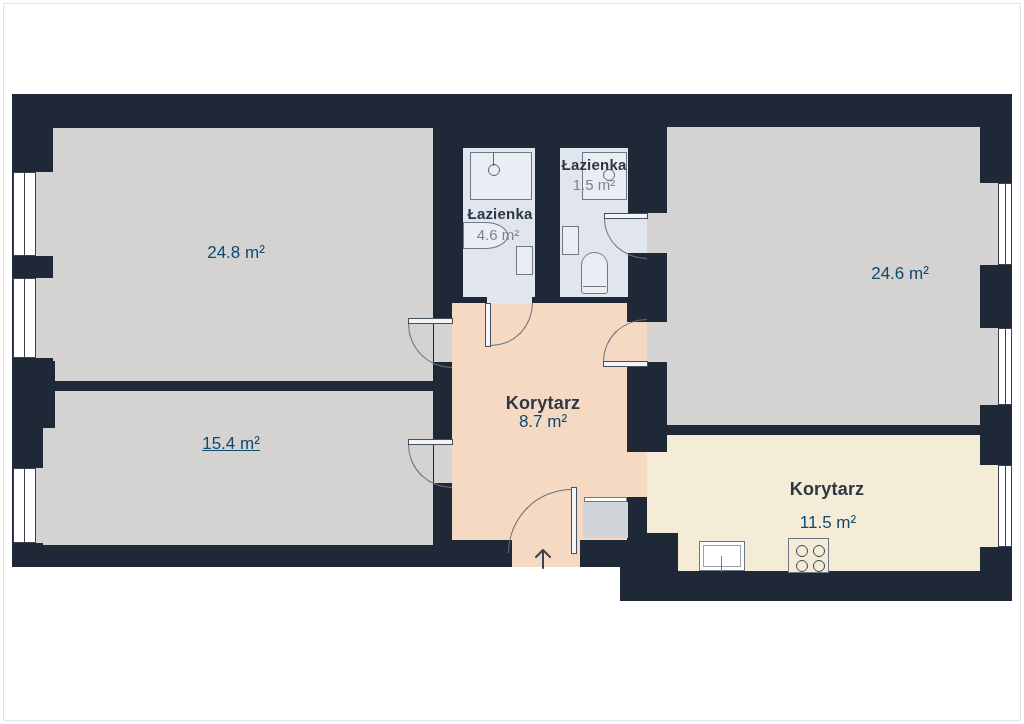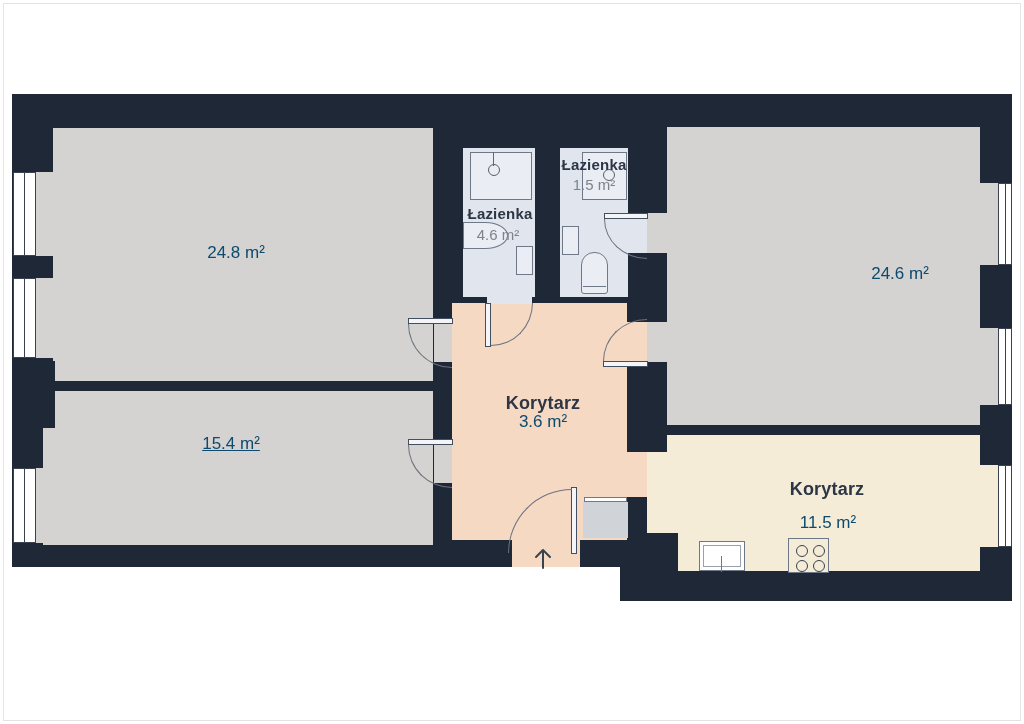--- a/index.html
+++ b/index.html
@@ -140,20 +140,20 @@
   </div>
 
   <div class="lbl area-big" style="left:236px;top:253px;">24.8 m²</div>
   <div class="lbl area-big" style="left:231px;top:444px;text-decoration:underline;">15.4 m²</div>
   <div class="lbl area-big" style="left:872px;top:274px;margin-left:28px;">24.6 m²</div>
 
   <div class="lbl name-lg" style="left:827px;top:489px;">Korytarz</div>
   <div class="lbl area-big" style="left:828px;top:523px;">11.5 m²</div>
 
   <div class="lbl name-lg" style="left:543px;top:403px;">Korytarz</div>
-  <div class="lbl area-big" style="left:543px;top:422px;">3.6 m²</div>
+  <div class="lbl area-big" style="left:543px;top:422px;">8.7 m²</div>
 
   <div class="lbl name-sm" style="left:500px;top:213px;">Łazienka</div>
   <div class="lbl area-sm" style="left:498px;top:234px;">4.6 m²</div>
 
   <div class="lbl name-sm" style="left:594px;top:164px;">Łazienka</div>
   <div class="lbl area-sm" style="left:594px;top:184px;">1.5 m²</div>
 </div>
 
 </body></html>

